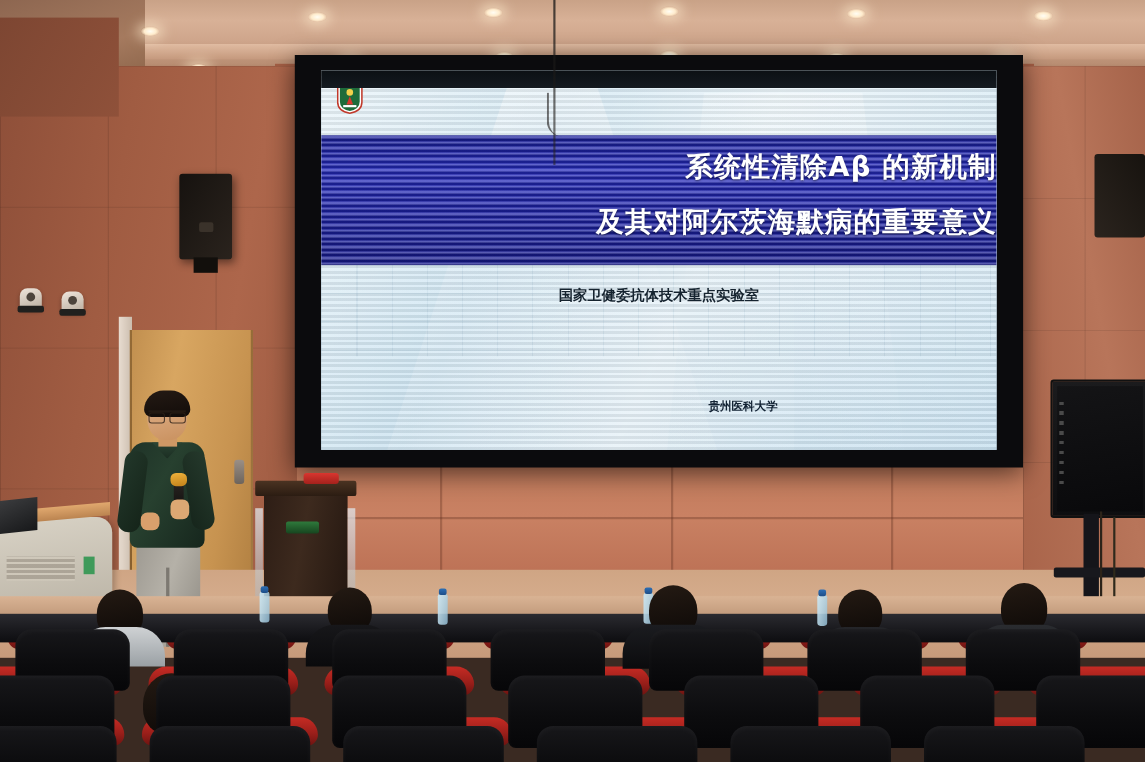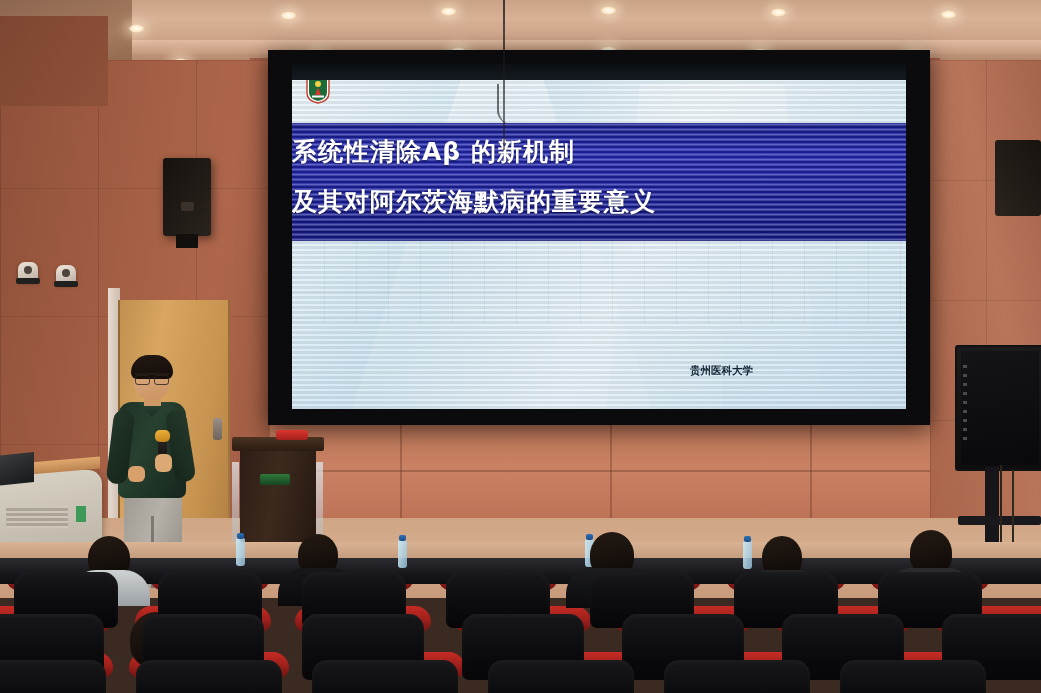--- a/index.html
+++ b/index.html
@@ -79,34 +79,34 @@
     background:repeating-linear-gradient(180deg,rgba(255,255,255,.16) 0 2px,rgba(0,0,0,.07) 2px 5px);}
   .glass-grid{position:absolute;left:0;top:150px;width:614px;height:110px;opacity:.28;
     background:
       repeating-linear-gradient(90deg,rgba(120,160,190,.45) 0 1px,transparent 1px 32px),
       repeating-linear-gradient(180deg,rgba(120,160,190,.4) 0 1px,transparent 1px 26px);}
 
   .title-band{position:absolute;left:0;top:59px;width:614px;height:118px;
     background:linear-gradient(180deg,#1a1f9b 0%,#2429bd 25%,#1d22a8 60%,#161a8e 100%);}
   .title-band:after{content:"";position:absolute;inset:0;
     background:repeating-linear-gradient(180deg,rgba(255,255,255,.14) 0 2px,rgba(0,0,0,.16) 2px 5px);}
-  .t-line{position:relative;z-index:2;color:#fff;text-align:left;
+  .t-line{position:relative;z-index:2;color:#fff;text-align:right;
     font-family:"DejaVu Sans","Liberation Sans",sans-serif;font-weight:bold;letter-spacing:1px;
     text-shadow:0 1px 2px rgba(0,0,0,.5);}
   .t1{font-size:25px;line-height:30px;margin-top:14px;}
   .t2{font-size:25px;line-height:30px;margin-top:20px;}
 
   .sub-wrap{position:absolute;left:0;top:196px;width:614px;text-align:center;z-index:3;}
   .sub{color:#15232f;font-family:"DejaVu Sans","Liberation Sans",sans-serif;
     font-size:13px;line-height:20px;font-weight:600;text-shadow:0 1px 0 rgba(255,255,255,.45);}
   .sub.name{font-size:13.5px;margin-bottom:7px;}
 
   .footer-wrap{position:absolute;left:352px;top:299px;width:250px;z-index:3;text-align:left;}
   .foot{color:#122233;font-family:"DejaVu Sans","Liberation Sans",sans-serif;
-    font-size:10.5px;line-height:14px;font-weight:600;margin-left:46px;}
+    font-size:10.5px;line-height:14px;font-weight:600;}
   .foot .date{margin-left:16px;}
 
   .crest{position:absolute;left:14px;top:10px;width:24px;height:30px;z-index:4;}
 
   .hang-cable{position:absolute;left:503px;top:0;width:2px;height:150px;
     background:linear-gradient(180deg,rgba(20,20,20,.75),rgba(40,35,30,.55));z-index:6;}
   .hang-cable2{position:absolute;left:497px;top:84px;width:14px;height:40px;z-index:6;
     border-left:2px solid rgba(25,22,20,.6);border-radius:0 0 0 14px;}
 
   
@@ -281,20 +281,21 @@
         <path d="M12 13.5 L9 21 H15 Z" fill="#d9352c"></path>
         <rect x="6" y="21.5" width="12" height="2" fill="#ffffff"></rect>
       </svg>
 
       <div class="title-band">
         <div class="t-line t1">系统性清除Aβ 的新机制</div>
         <div class="t-line t2">及其对阿尔茨海默病的重要意义</div>
       </div>
 
       <div class="sub-wrap">
+        <div class="sub">国家卫健委抗体技术重点实验室</div>
       </div>
 
       <div class="footer-wrap">
         <div class="foot">贵州医科大学</div>
       </div>
 
       <div class="scanlines"></div>
     </div>
     <div class="screen-void"></div>
   </div>

